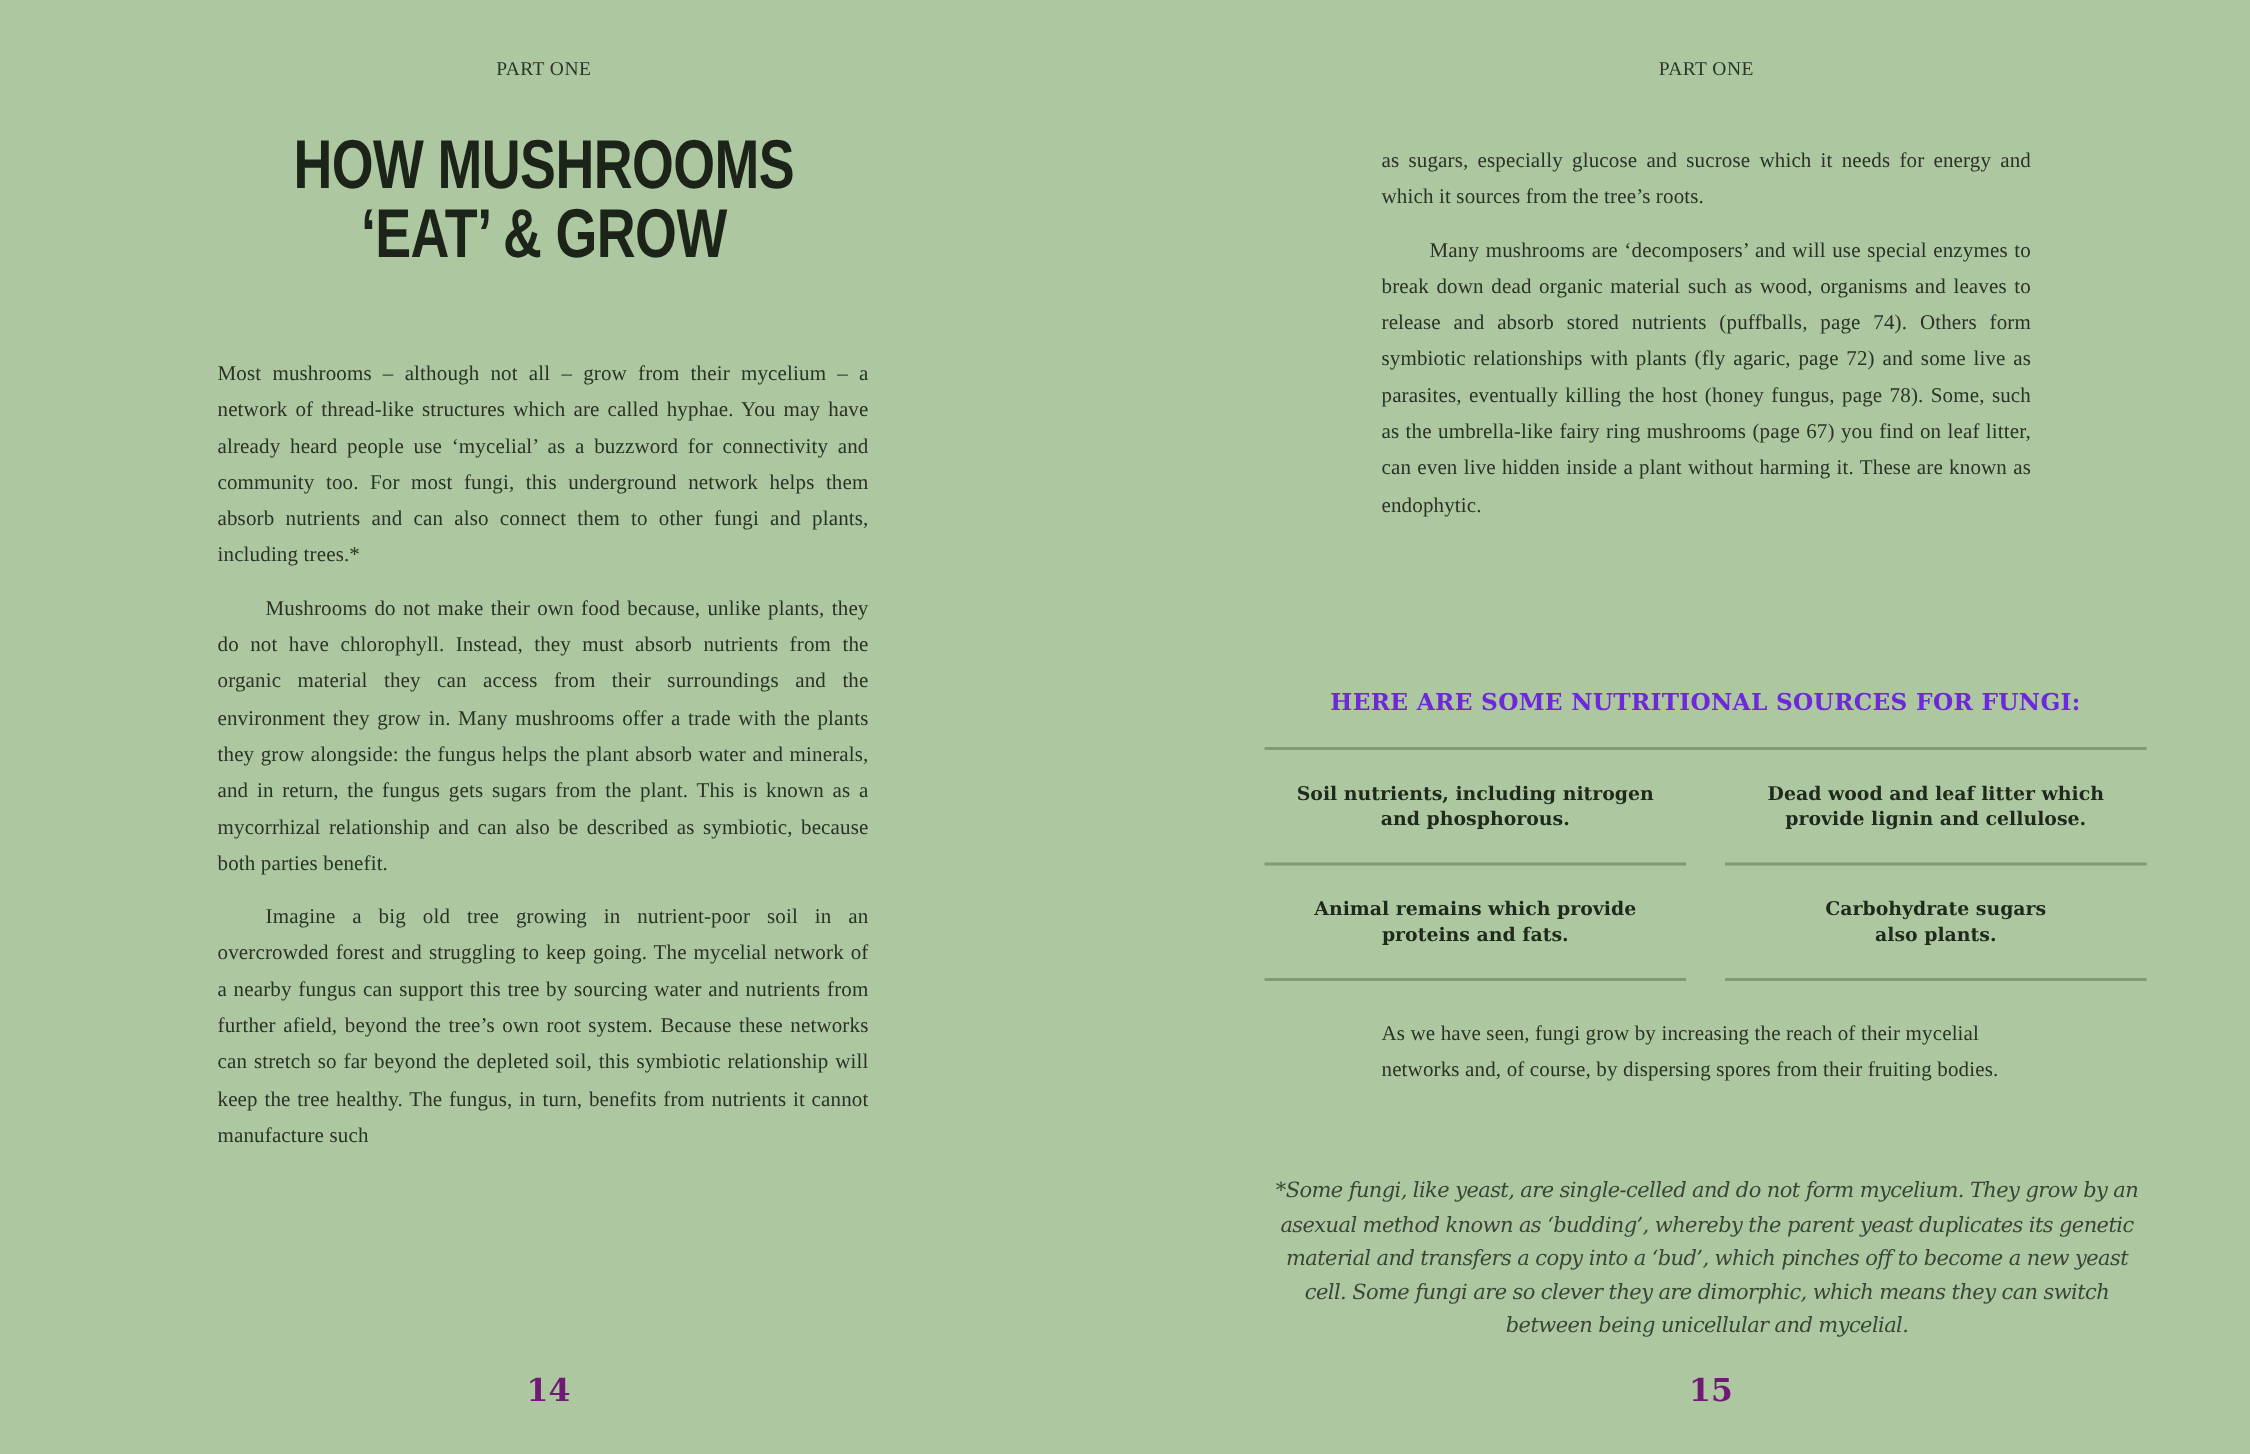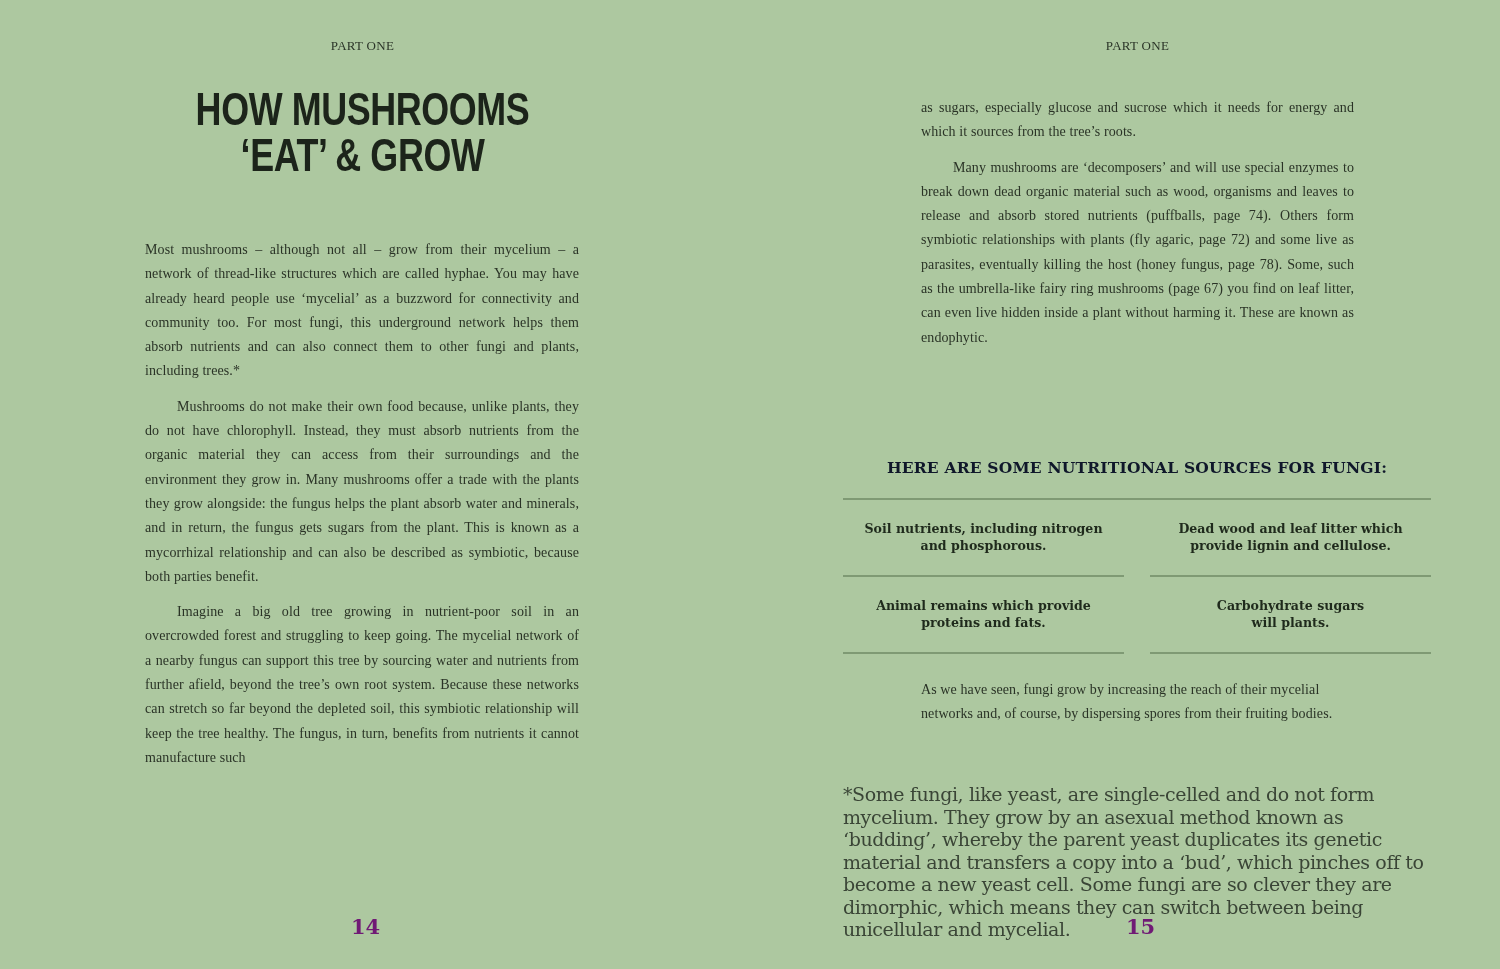--- a/index.html
+++ b/index.html
@@ -31,32 +31,32 @@
     line-height:24.3px; color:#2a3326; text-align:justify;
     letter-spacing:0.1px;
   }
   .body-text p { margin:0; }
   .body-text p.indent { text-indent:32px;margin-top:11px; }
   .left .body-text { position:absolute; left:145px; top:238px; width:434px; }
   .right .cont-text { position:absolute; left:171px; top:96px; width:433px; }
   .sources-heading {
     position:absolute; left:93px; width:588px; top:458px; text-align:center;
     font-family:"DejaVu Serif", serif; font-weight:bold; font-size:15.5px;
-    letter-spacing:0.2px; color:#0f172a; margin:0;
+    letter-spacing:0.2px; color:#6d28d9; margin:0;
   }
   .rule { position:absolute; height:2px; background:#7f9a74; }
   .source-cell {
     position:absolute; width:281px; text-align:center;
     font-family:"DejaVu Serif", serif; font-weight:bold; font-size:12.6px;
     line-height:16.5px; color:#1f2a1c;
   }
   .closing-text { position:absolute; left:171px; top:678px; width:433px; text-align:left; }
   .footnote {
-    position:absolute; left:93px; width:590px; top:783px; text-align:left;
-    font-family:"DejaVu Serif", serif; font-size:19px;
+    position:absolute; left:93px; width:590px; top:783px; text-align:center;
+    font-family:"DejaVu Serif", serif; font-style:italic; font-size:14px;
     line-height:22.5px; color:#3a4536; letter-spacing:-0.4px;
   }
   .folio {
     position:absolute; top:914px; font-family:"DejaVu Serif", serif;
     font-weight:bold; font-size:21px; color:#701a75;
   }
   .left .folio { left:351px; }
   .right .folio { left:376px;text-align:center; }
 </style>
 </head>
@@ -98,21 +98,21 @@
 
   <div class="rule" style="left:93px; top:575px; width:281px;"></div>
   <div class="rule" style="left:400px; top:575px; width:281px;"></div>
 
   <div class="source-cell" style="left:93px; top:598px;">
     <div>Animal remains which provide</div>
     <div>proteins and fats.</div>
   </div>
   <div class="source-cell" style="left:400px; top:598px;">
     <div>Carbohydrate sugars</div>
-    <div>will plants.</div>
+    <div>also plants.</div>
   </div>
 
   <div class="rule" style="left:93px; top:652px; width:281px;"></div>
   <div class="rule" style="left:400px; top:652px; width:281px;"></div>
 
   <div class="body-text closing-text">As we have seen, fungi grow by increasing the reach of their mycelial networks and, of course, by dispersing spores from their fruiting bodies.</div>
 
   <div class="footnote">*Some fungi, like yeast, are single-celled and do not form mycelium. They grow by an asexual method known as ‘budding’, whereby the parent yeast duplicates its genetic material and transfers a copy into a ‘bud’, which pinches off to become a new yeast cell. Some fungi are so clever they are dimorphic, which means they can switch between being unicellular and mycelial.</div>
 
   <div class="folio">15</div>

